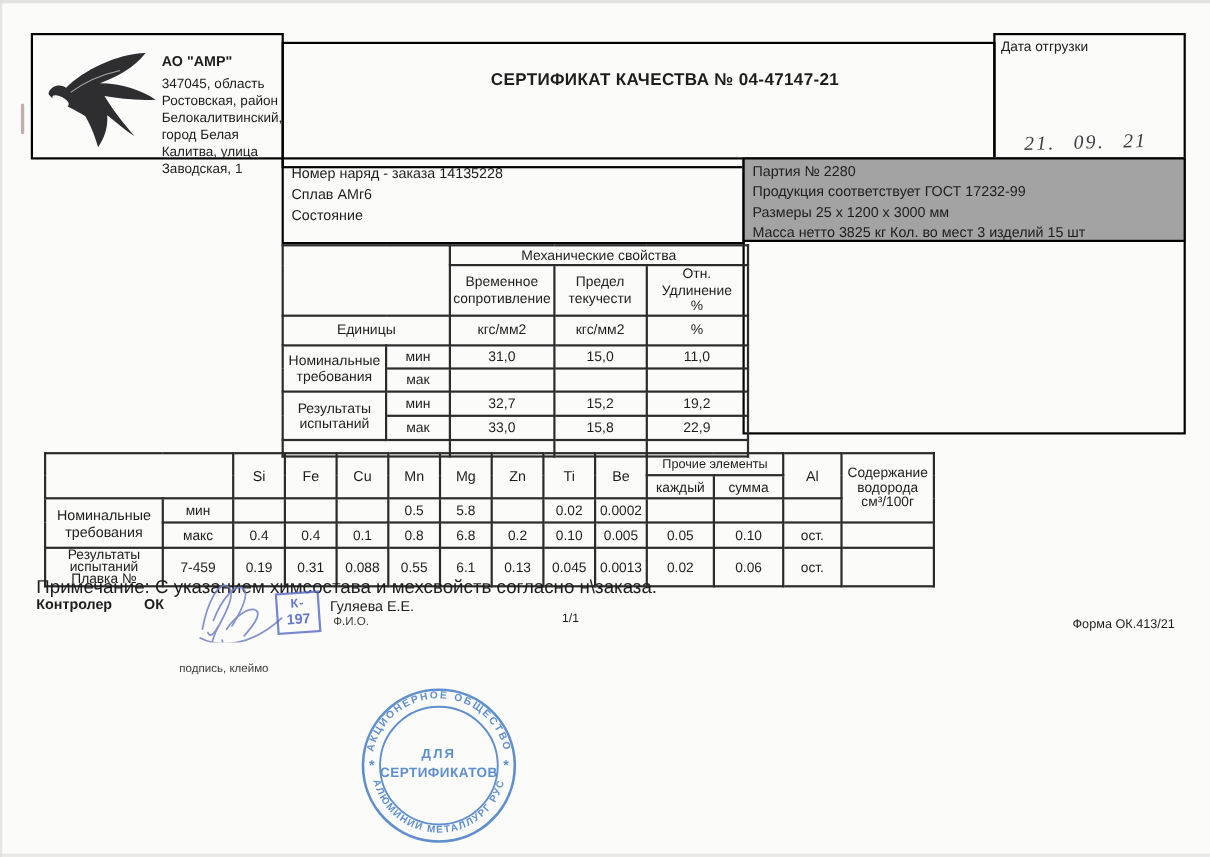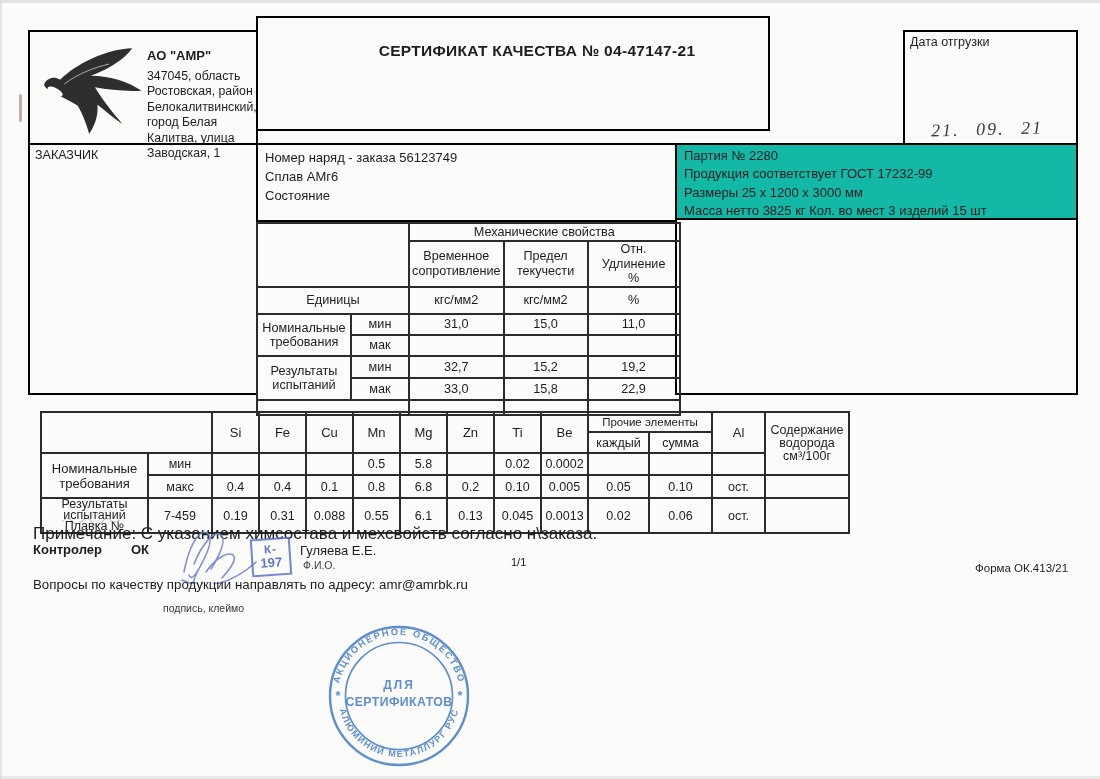--- a/index.html
+++ b/index.html
@@ -5,21 +5,21 @@
   html,body{margin:0;padding:0;background:#ffffff;}
   .page{
     position:relative;width:1100px;height:779px;overflow:hidden;
     background:#fbfbfa;
     font-family:"Liberation Sans",sans-serif;color:#1d1d1d;
   }
   .edge-top{position:absolute;left:0;top:0;width:1100px;height:3px;background:#d7d7d4;opacity:.7;}
   .edge-bottom{position:absolute;left:0;bottom:0;width:1100px;height:3px;background:#dedcd8;opacity:.6;}
   .edge-left{position:absolute;left:0;top:0;width:2px;height:779px;background:#dcdcda;opacity:.7;}
   .box{position:absolute;border:2px solid #000000;box-sizing:border-box;background:transparent;}
-  .bg-white{background:#14b8a6;}
+  .bg-white{background:#a3a3a3;}
   .ml{white-space:pre-line;}
   
   .company-name{position:absolute;left:117px;top:16px;font-size:13px;font-weight:bold;}
   .company-address{position:absolute;left:117px;top:37px;font-size:12.3px;line-height:15.4px;}
   .cert-title{position:absolute;left:0;top:24px;width:100%;text-align:center;
     font-size:15.5px;font-weight:bold;letter-spacing:.3px;padding-left:48px;box-sizing:border-box;}
   .date-label{position:absolute;left:5px;top:3px;font-size:12.5px;}
   .date-value{position:absolute;left:26px;bottom:3px;
     font-family:"Liberation Serif",serif;font-style:italic;font-size:18px;
     letter-spacing:2px;word-spacing:10px;color:#3c3c3e;transform:rotate(-1.5deg);}
@@ -82,39 +82,33 @@
     </svg>
     <div class="company-name">АО "АМР"</div>
     <div class="company-address ml">347045, область
 Ростовская, район
 Белокалитвинский,
 город Белая
 Калитва, улица
 Заводская, 1</div>
   </div>
 
-  <div class="box" style="left:256px;top:16px;width:514px;height:115px;">
+  <div class="box" style="left:256px;top:38px;width:649px;height:115px;">
     <div class="cert-title">СЕРТИФИКАТ КАЧЕСТВА №  04-47147-21</div>
   </div>
 
   <div class="box" style="left:903px;top:30px;width:175px;height:115px;">
     <div class="date-label">Дата отгрузки</div>
     <div class="date-value">21. 09.  21</div>
   </div>
 
-  <div class="box" style="left:28px;top:143px;width:230px;height:252px;">
-    <div class="customer-label">ЗАКАЗЧИК</div>
-    <svg class="scribble-svg" width="70" height="14" viewBox="0 0 70 14">
-      <path d="M1,8 q5,-7 10,-1 t10,0 t10,1 t10,0 t10,0 q4,1 8,-2" stroke="#9b9b98" stroke-width="1.2" fill="none" opacity=".55"></path>
-    </svg>
-  </div>
 
   <div class="box" style="left:256px;top:143px;width:421px;height:79px;">
     <div class="info-lines">
-      <div>Номер наряд - заказа 56123749</div>
+      <div>Номер наряд - заказа 14135228</div>
       <div>Сплав  АМг6</div>
       <div>Состояние</div>
     </div>
   </div>
 
   <div class="box" style="left:675px;top:143px;width:403px;height:252px;"></div>
 
   <div class="box bg-white" style="left:675px;top:143px;width:403px;height:77px;">
     <div class="info-lines batch-lines" style="top:2px;">
       <div>Партия № 2280</div>
@@ -291,21 +285,20 @@
 
   <div class="k-stamp">
     <div class="l1">К-</div>
     <div class="l2">197</div>
   </div>
 
   <div class="ctrl-name">Гуляева Е.Е.</div>
   <div class="cap" style="left:163px;top:559px;margin-top:43px;">подпись, клеймо</div>
   <div class="cap" style="left:303px;top:559px;">Ф.И.О.</div>
   <div class="page-num">1/1</div>
-  <div class="questions">Вопросы по качеству продукции направлять по адресу: amr@amrbk.ru</div>
   <div class="form-ref">Форма ОК.413/21</div>
 
   <svg class="seal-svg" width="146" height="152" viewBox="0 0 146 152">
     <g opacity="0.88">
       <circle cx="72" cy="76" r="69" fill="none" stroke="#4a80c6" stroke-width="2.4"></circle>
       <circle cx="72" cy="76" r="53.5" fill="none" stroke="#4a80c6" stroke-width="1.7"></circle>
       <defs>
         <path id="seal-arc-top" d="M 11,76 A 61,61 0 1 1 133,76" fill="none"></path>
         <path id="seal-arc-bottom" d="M 11,76 A 61,61 0 0 0 133,76" fill="none"></path>
       </defs>

